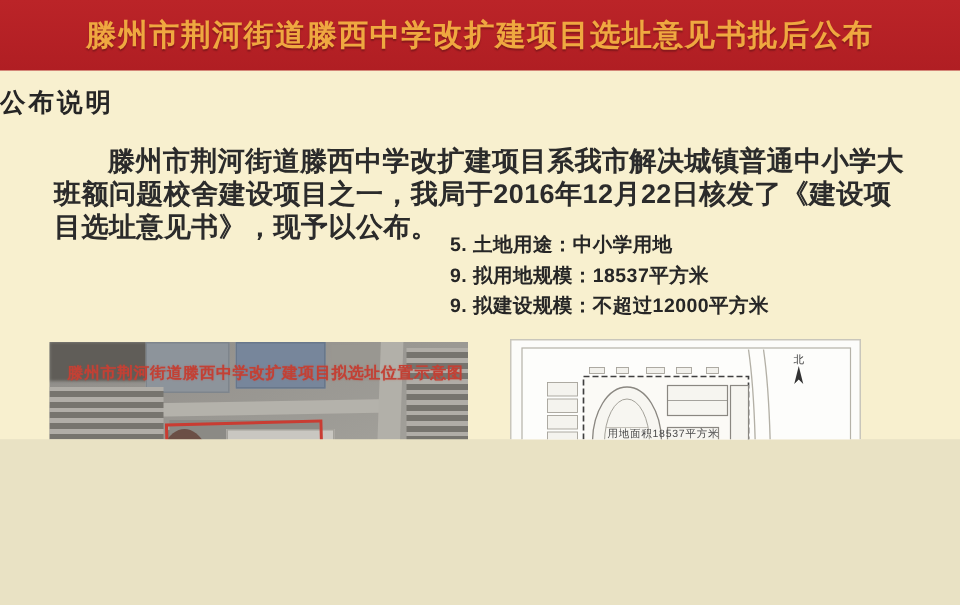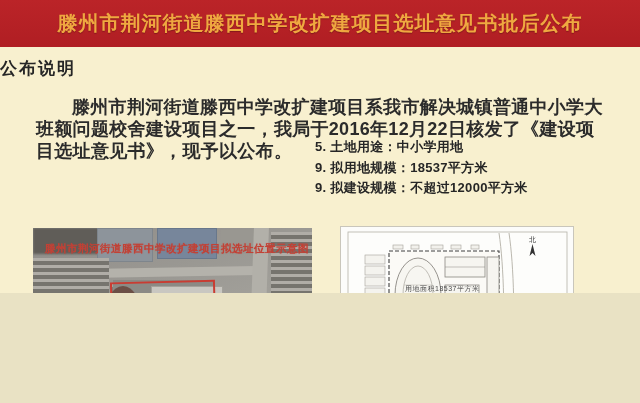--- a/index.html
+++ b/index.html
@@ -17,21 +17,21 @@
   .notice-heading{position:absolute;left:0;top:57px;width:640px;text-align:left;
     font-size:17px;font-weight:700;color:#262626;letter-spacing:2px;}
   .notice-body{position:absolute;left:36px;top:84px;width:574px;
     font-size:18px;line-height:22px;color:#2b2b2b;font-weight:600;
     text-indent:2em;letter-spacing:.3px;margin-top:12px;}
 
   
   .details-col{position:absolute;top:137px;font-size:13px;color:#262626;font-weight:600;}
   .details-col .item{line-height:20.7px;white-space:nowrap;letter-spacing:.3px;}
   #details-left{left:38px;}
-  #details-right{left:315px;}
+  #details-right{left:300px;margin-top:16px;}
 
   
   .aerial{position:absolute;left:33px;top:228px;width:279px;height:167px;overflow:hidden;
     background:linear-gradient(160deg,#8f8d88,#a3a099 55%,#92908a);
     filter:saturate(.85) contrast(.96);}
   .aerial .blk{position:absolute;}
   .a-top-dark{left:0;top:0;width:72px;height:26px;background:#5f5c55;filter:blur(1px);}
   .a-top-b1{left:64px;top:0;width:56px;height:34px;background:#8d959e;box-shadow:inset 0 0 0 1px #7d858e;}
   .a-top-b2{left:124px;top:0;width:60px;height:31px;background:#7487a0;box-shadow:inset 0 0 0 1px #64778f;}
   .a-top-b3{left:188px;top:2px;width:40px;height:24px;background:#9b9890;}

